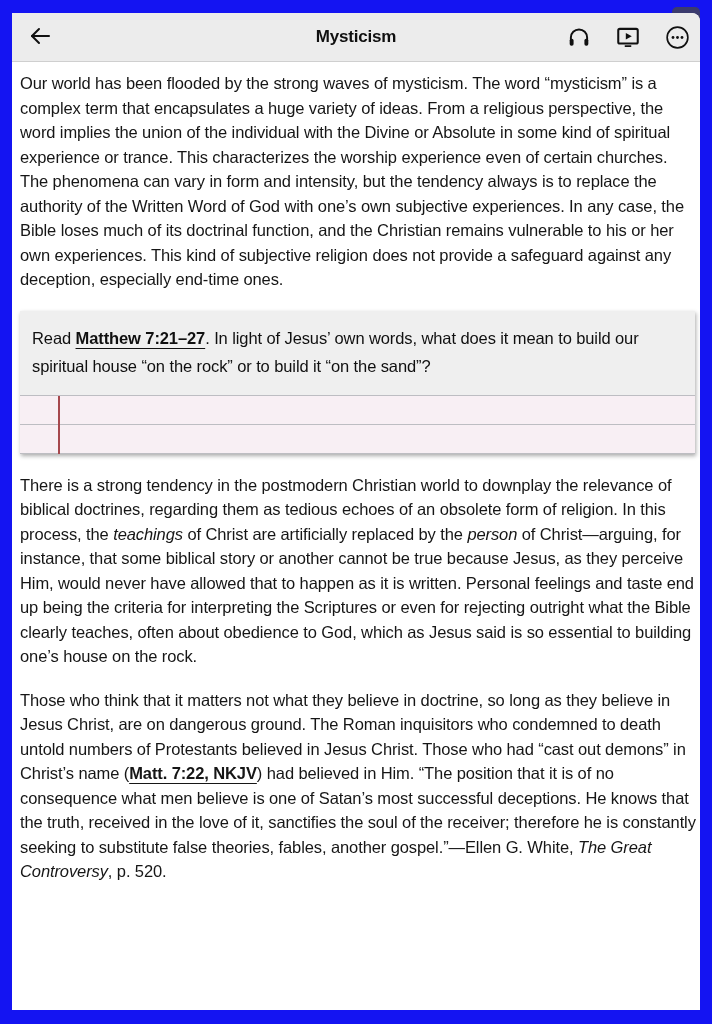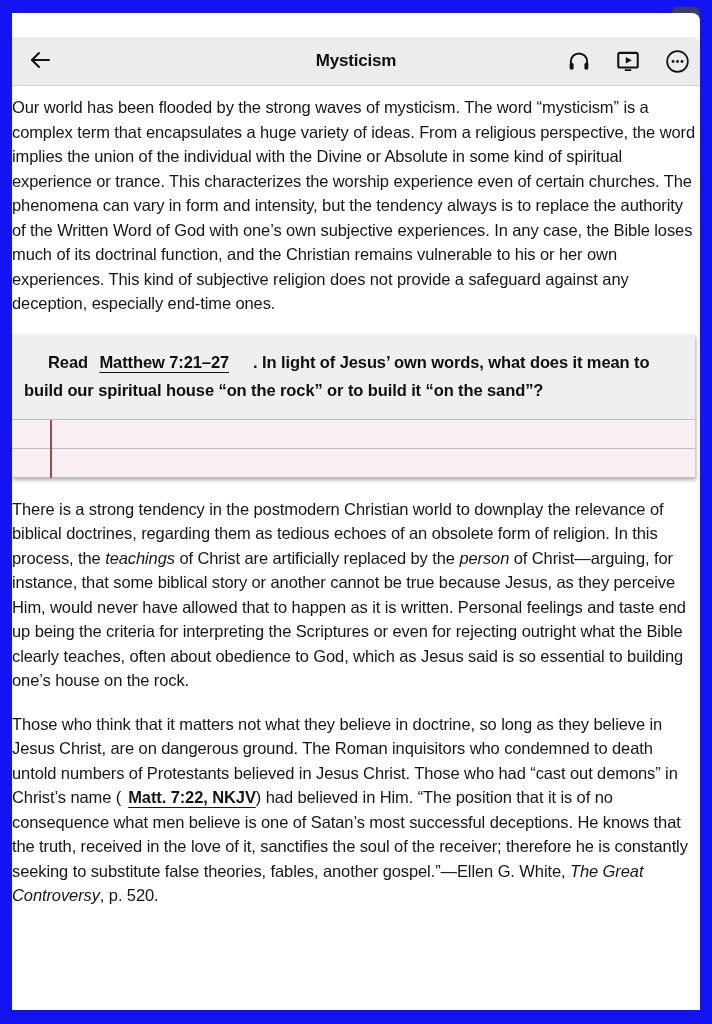--- a/index.html
+++ b/index.html
@@ -30,53 +30,51 @@
     background:#ffffff;overflow:hidden;z-index:2;
     border-top-right-radius:8px;
   }
   
   .header{
     height:49px;background:var(--header-bg);
     border-bottom:1px solid var(--header-line);
     display:flex;align-items:center;
     padding:0 8px 0 10px;position:relative;
     border-top-right-radius:8px;
-    margin-top:24px;
   }
   .back-btn{
     width:36px;height:36px;border:none;background:transparent;
     display:flex;align-items:center;justify-content:center;cursor:pointer;
     color:#111;flex:0 0 auto;
   }
   .hdr-title{
     position:absolute;left:0;right:0;text-align:center;
     font-weight:700;font-size:17px;color:#101010;pointer-events:none;
     letter-spacing:-0.2px;
   }
   .hdr-icons{margin-left:auto;display:flex;align-items:center;gap:19px;z-index:3;}
   .icon-btn{
     width:30px;height:30px;border:none;background:transparent;cursor:pointer;
     display:flex;align-items:center;justify-content:center;color:#111;padding:0;
   }
   .icon-btn svg{display:block;}
   
-  .content{padding:9px 4px 0 0;}
+  .content{padding:9px 4px 0 8px;}
   p.article{
     font-size:16.5px;line-height:24.5px;color:var(--text-color);
     margin:0 0 19px 0;letter-spacing:-0.1px;
   }
   .run.italic{font-style:italic;margin-top:8px;}
-  .run.bold{font-weight:700;margin-left:24px;}
+  .run.bold{font-weight:400;}
   .run.link{
     font-weight:700;
     text-decoration:underline;
     text-decoration-thickness:1px;
     text-underline-offset:4px;
     color:inherit;
-    margin-left:7px;
   }
   
   .question-card{
     margin:0 1px 19px 0;
     box-shadow:1px 2px 4px rgba(70,70,70,0.45);
   }
   .question-box{
     background:var(--box-bg);
     padding:13px 20px 15px 12px;
     font-weight:700;font-size:16.5px;line-height:28px;color:#101010;

